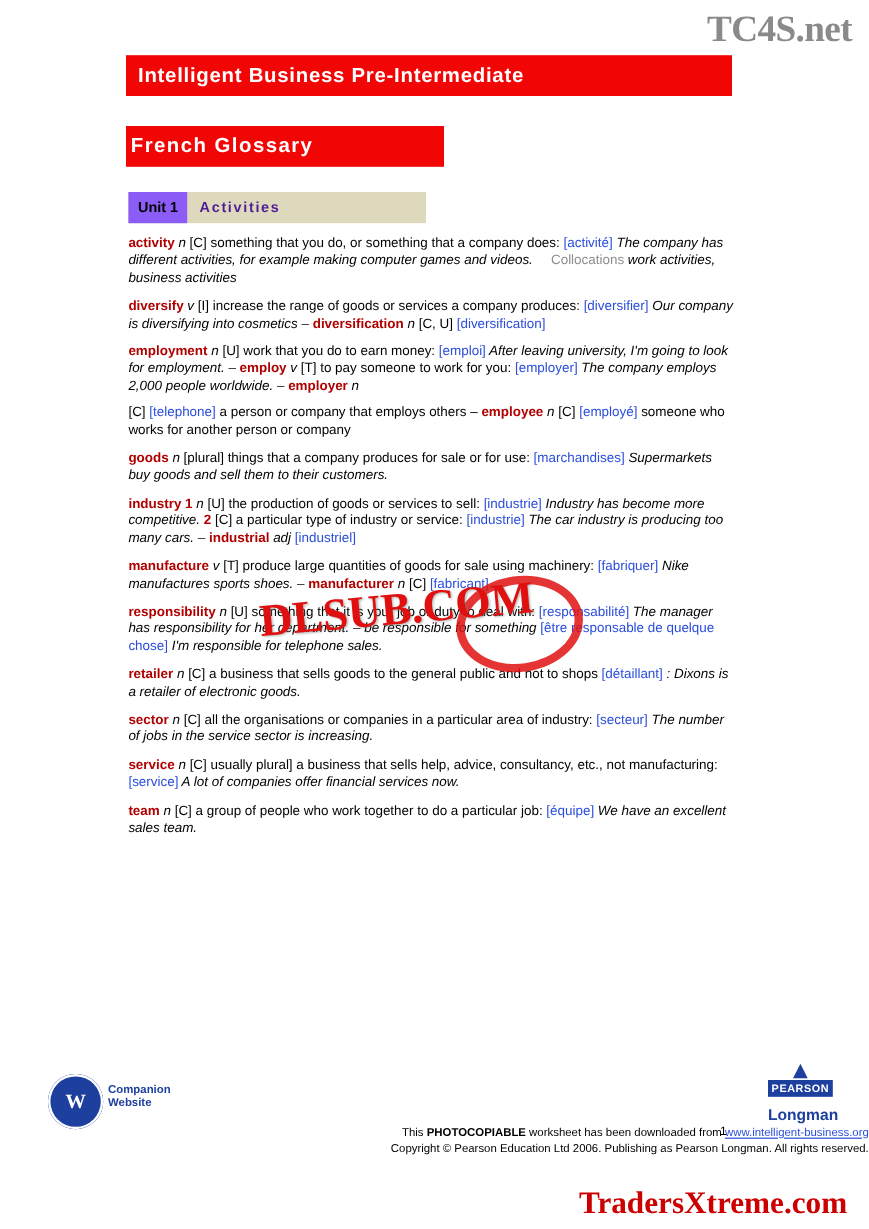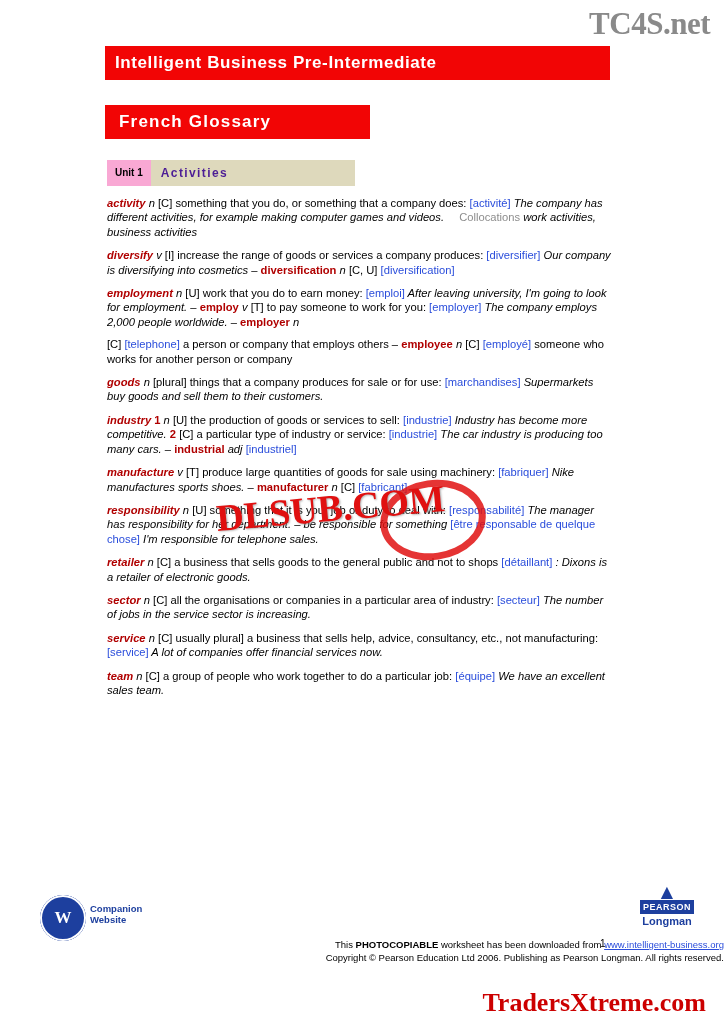--- a/index.html
+++ b/index.html
@@ -92,37 +92,37 @@
     width: 265px;
     height: 34px;
     background: #f20505;
   }
   .subbanner .banner-text {
     color: #ffffff;
     font-size: 17px;
     font-weight: bold;
     letter-spacing: 1.2px;
     line-height: 34px;
-    padding-left: 14px;
+    padding-left: 4px;
   }
 
   .unit-bar {
     position: absolute;
     left: 107px;
     top: 160px;
     width: 248px;
     height: 26px;
     background: #ded9bc;
     display: flex;
     align-items: center;
   }
   .unit-tag {
-    background: #f9a8d4;
+    background: #8b5cf6;
     color: #000000;
-    font-size: 10px;
+    font-size: 12px;
     font-weight: bold;
     padding: 5px 8px 5px 8px;
     line-height: 1;
     height: 100%;
     box-sizing: border-box;
     display: flex;
     align-items: center;
   }
   .unit-title {
     font-size: 12px;
@@ -147,21 +147,20 @@
   }
   .entry p {
     margin: 0;
   }
   .entry p + p {
     margin-top: 8px;
   }
   .hw {            
     color: #b00000;
     font-weight: bold;
-    font-style: italic;
   }
   .num {           
     color: #b00000;
     font-weight: bold;
   }
   .it {            
     font-style: italic;
   }
   .pos {           
     font-style: italic;
@@ -234,23 +233,23 @@
   .pearson-name {
     background: #1d3f9e;
     color: #ffffff;
     font-size: 9px;
     font-weight: bold;
     letter-spacing: 0.5px;
     padding: 2px 0;
   }
   .pearson-sub {
     color: #1d3f9e;
-    font-size: 11px;
-    font-weight: bold;
-    padding-top: 1px;
+    font-size: 13px;
+    font-weight: bold;
+    padding-top: 7px;
   }
 
   .footer-text {
     position: absolute;
     left: 0;
     top: 938px;
     width: 724px;
     text-align: right;
     font-size: 9.5px;
     line-height: 13px;

